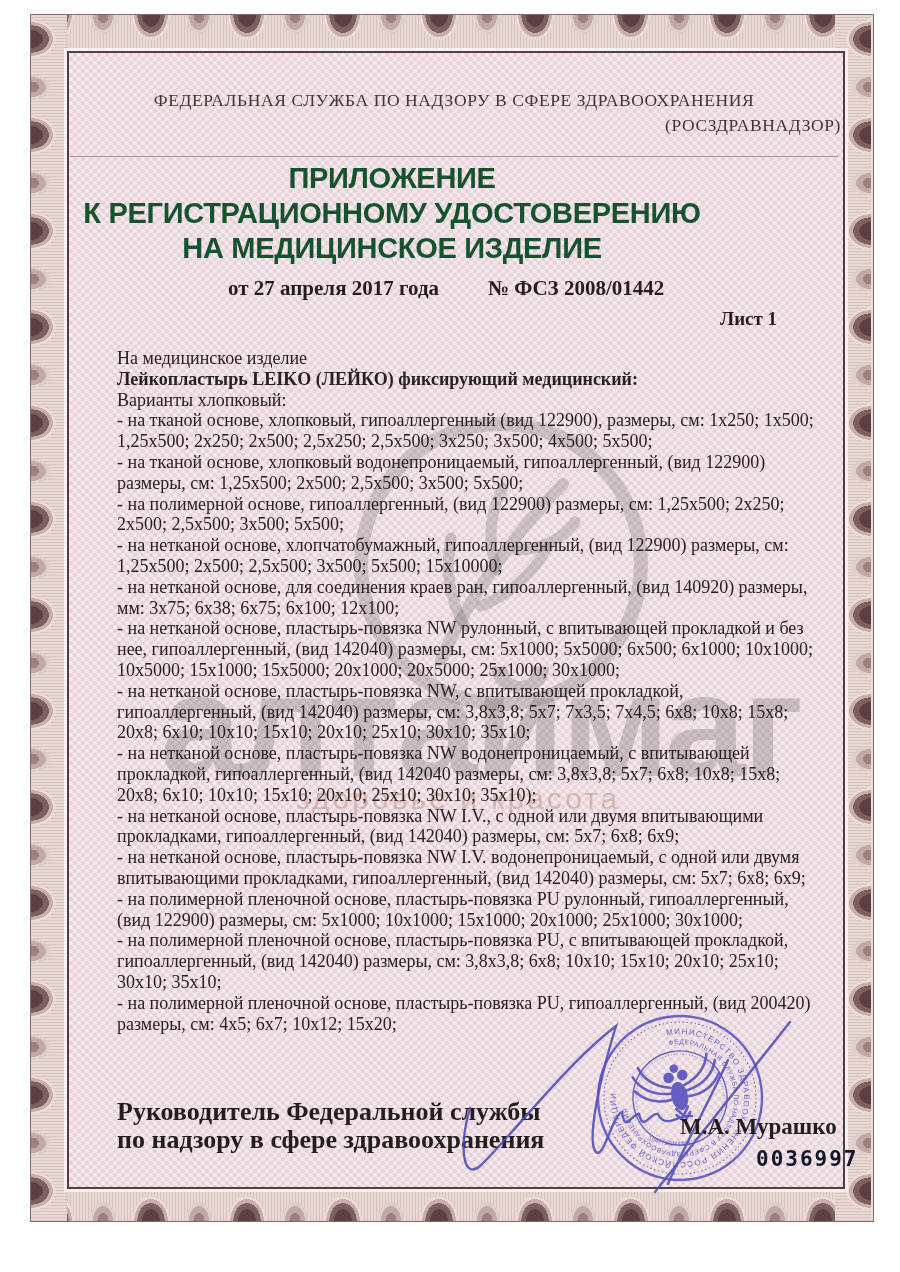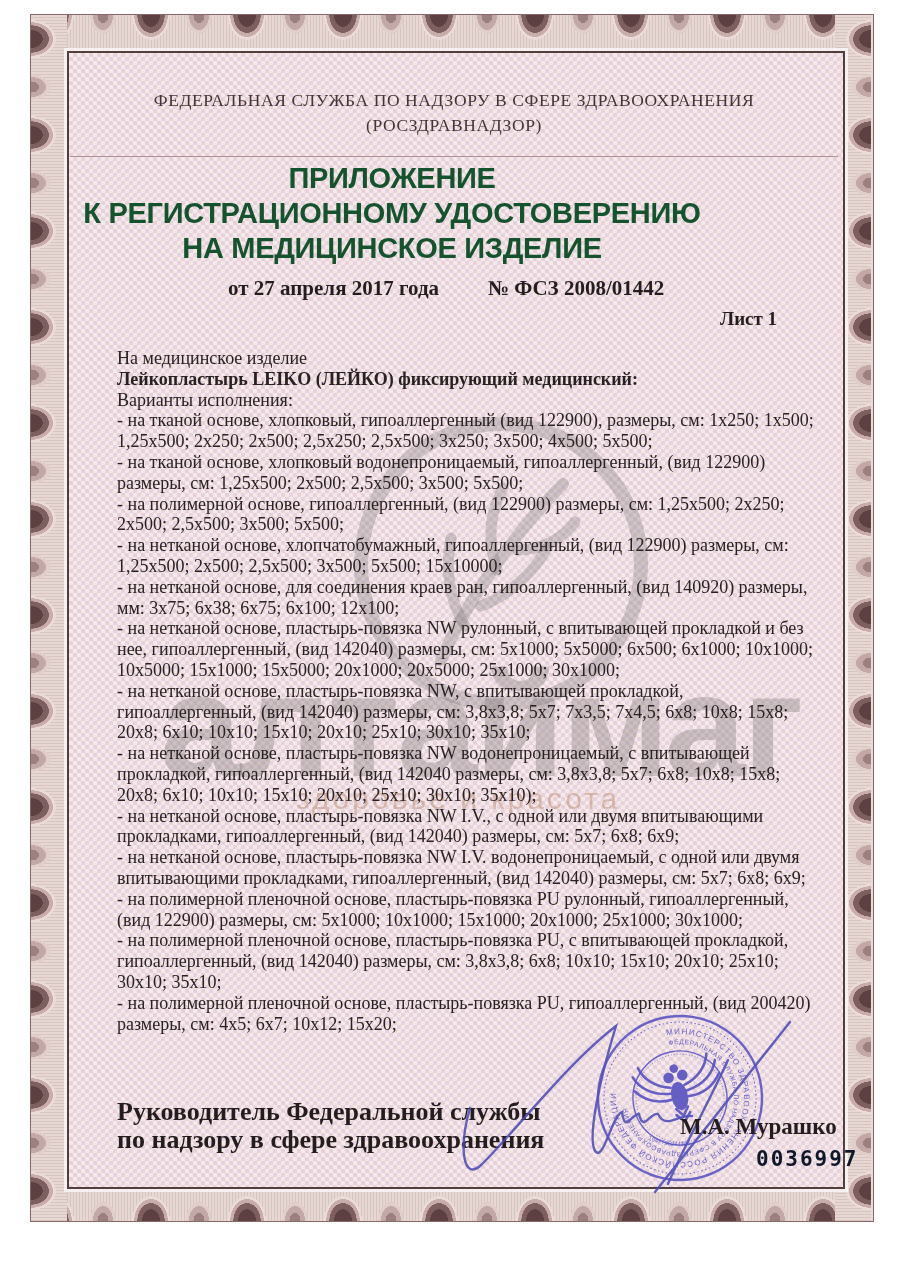--- a/index.html
+++ b/index.html
@@ -38,21 +38,21 @@
     border:2px solid #533d3d;box-shadow:0 0 0 3px rgba(255,255,255,0.7);
     background-color:#f2e4ea;
     background-image:
       conic-gradient(rgba(224,194,221,0.55) 0 25%, rgba(247,240,232,0.55) 0 50%,
                      rgba(224,194,221,0.55) 0 75%, rgba(247,240,232,0.55) 0),
       repeating-linear-gradient(45deg, rgba(233,205,160,0.30) 0 2px, rgba(0,0,0,0) 2px 6px);
     background-size:8px 8px,auto;}
   
   .agency{position:absolute;left:67px;width:774px;text-align:center;color:#453434;
           font-size:17.5px;letter-spacing:0.6px;}
-  .agency1{top:90px;} .agency2{top:115px;}
+  .agency1{top:90px;} .agency2{top:115px;text-align:right;}
   .rule{position:absolute;left:70px;top:156px;width:768px;height:1px;
         background:rgba(118,83,83,0.55);}
   .doc-title{position:absolute;left:67px;width:650px;text-align:center;color:#14532d;
              font-family:"Liberation Sans","DejaVu Sans",sans-serif;font-weight:bold;
              font-size:29px;letter-spacing:-0.3px;}
   .t1{top:162px;} .t2{top:197px;} .t3{top:232px;}
   .meta-date{position:absolute;left:228px;top:276px;font-weight:bold;font-size:21px;color:#241d1d;}
   .meta-num{position:absolute;left:488px;top:276px;font-weight:bold;font-size:21px;color:#241d1d;}
   .meta-sheet{position:absolute;left:720px;top:308px;font-weight:bold;font-size:19px;color:#241d1d;}
   .body-text{position:absolute;left:117px;top:348px;width:706px;z-index:3;
@@ -113,21 +113,21 @@
   <div class="doc-title t2">К РЕГИСТРАЦИОННОМУ УДОСТОВЕРЕНИЮ</div>
   <div class="doc-title t3">НА МЕДИЦИНСКОЕ ИЗДЕЛИЕ</div>
 
   <div class="meta-date">от  27 апреля 2017 года</div>
   <div class="meta-num">№  ФСЗ 2008/01442</div>
   <div class="meta-sheet">Лист 1</div>
 
   <div class="body-text">
     <p>На медицинское изделие</p>
     <p class="bold">Лейкопластырь LEIKO (ЛЕЙКО) фиксирующий медицинский:</p>
-    <p>Варианты исполнения:</p>
+    <p>Варианты хлопковый:</p>
     <p>- на тканой основе, хлопковый, гипоаллергенный (вид 122900), размеры, см: 1х250; 1х500; 1,25х500; 2х250; 2х500; 2,5х250; 2,5х500; 3х250; 3х500; 4х500; 5х500;</p>
     <p>- на тканой основе, хлопковый водонепроницаемый, гипоаллергенный, (вид 122900) размеры, см: 1,25х500; 2х500; 2,5х500; 3х500; 5х500;</p>
     <p>- на полимерной основе, гипоаллергенный, (вид 122900) размеры, см: 1,25х500; 2х250; 2х500; 2,5х500; 3х500; 5х500;</p>
     <p>- на нетканой основе, хлопчатобумажный, гипоаллергенный, (вид 122900) размеры, см: 1,25х500; 2х500; 2,5х500; 3х500; 5х500; 15х10000;</p>
     <p>- на нетканой основе, для соединения краев ран, гипоаллергенный, (вид 140920) размеры, мм: 3х75; 6х38; 6х75; 6х100; 12х100;</p>
     <p>- на нетканой основе, пластырь-повязка NW рулонный, с впитывающей прокладкой и без нее, гипоаллергенный, (вид 142040) размеры, см: 5х1000; 5х5000; 6х500; 6х1000; 10х1000; 10х5000; 15х1000; 15х5000; 20х1000; 20х5000; 25х1000; 30х1000;</p>
     <p>- на нетканой основе, пластырь-повязка NW, с впитывающей прокладкой, гипоаллергенный, (вид 142040) размеры, см: 3,8х3,8; 5х7; 7х3,5; 7х4,5; 6х8; 10х8; 15х8; 20х8; 6х10; 10х10; 15х10; 20х10; 25х10; 30х10; 35х10;</p>
     <p>- на нетканой основе, пластырь-повязка NW водонепроницаемый, с впитывающей прокладкой, гипоаллергенный, (вид 142040 размеры, см: 3,8х3,8; 5х7; 6х8; 10х8; 15х8; 20х8; 6х10; 10х10; 15х10; 20х10; 25х10; 30х10; 35х10);</p>
     <p>- на нетканой основе, пластырь-повязка NW I.V., с одной или двумя впитывающими прокладками, гипоаллергенный, (вид 142040) размеры, см: 5х7; 6х8; 6х9;</p>
     <p>- на нетканой основе, пластырь-повязка NW I.V. водонепроницаемый, с одной или двумя впитывающими прокладками, гипоаллергенный, (вид 142040) размеры, см: 5х7; 6х8; 6х9;</p>

